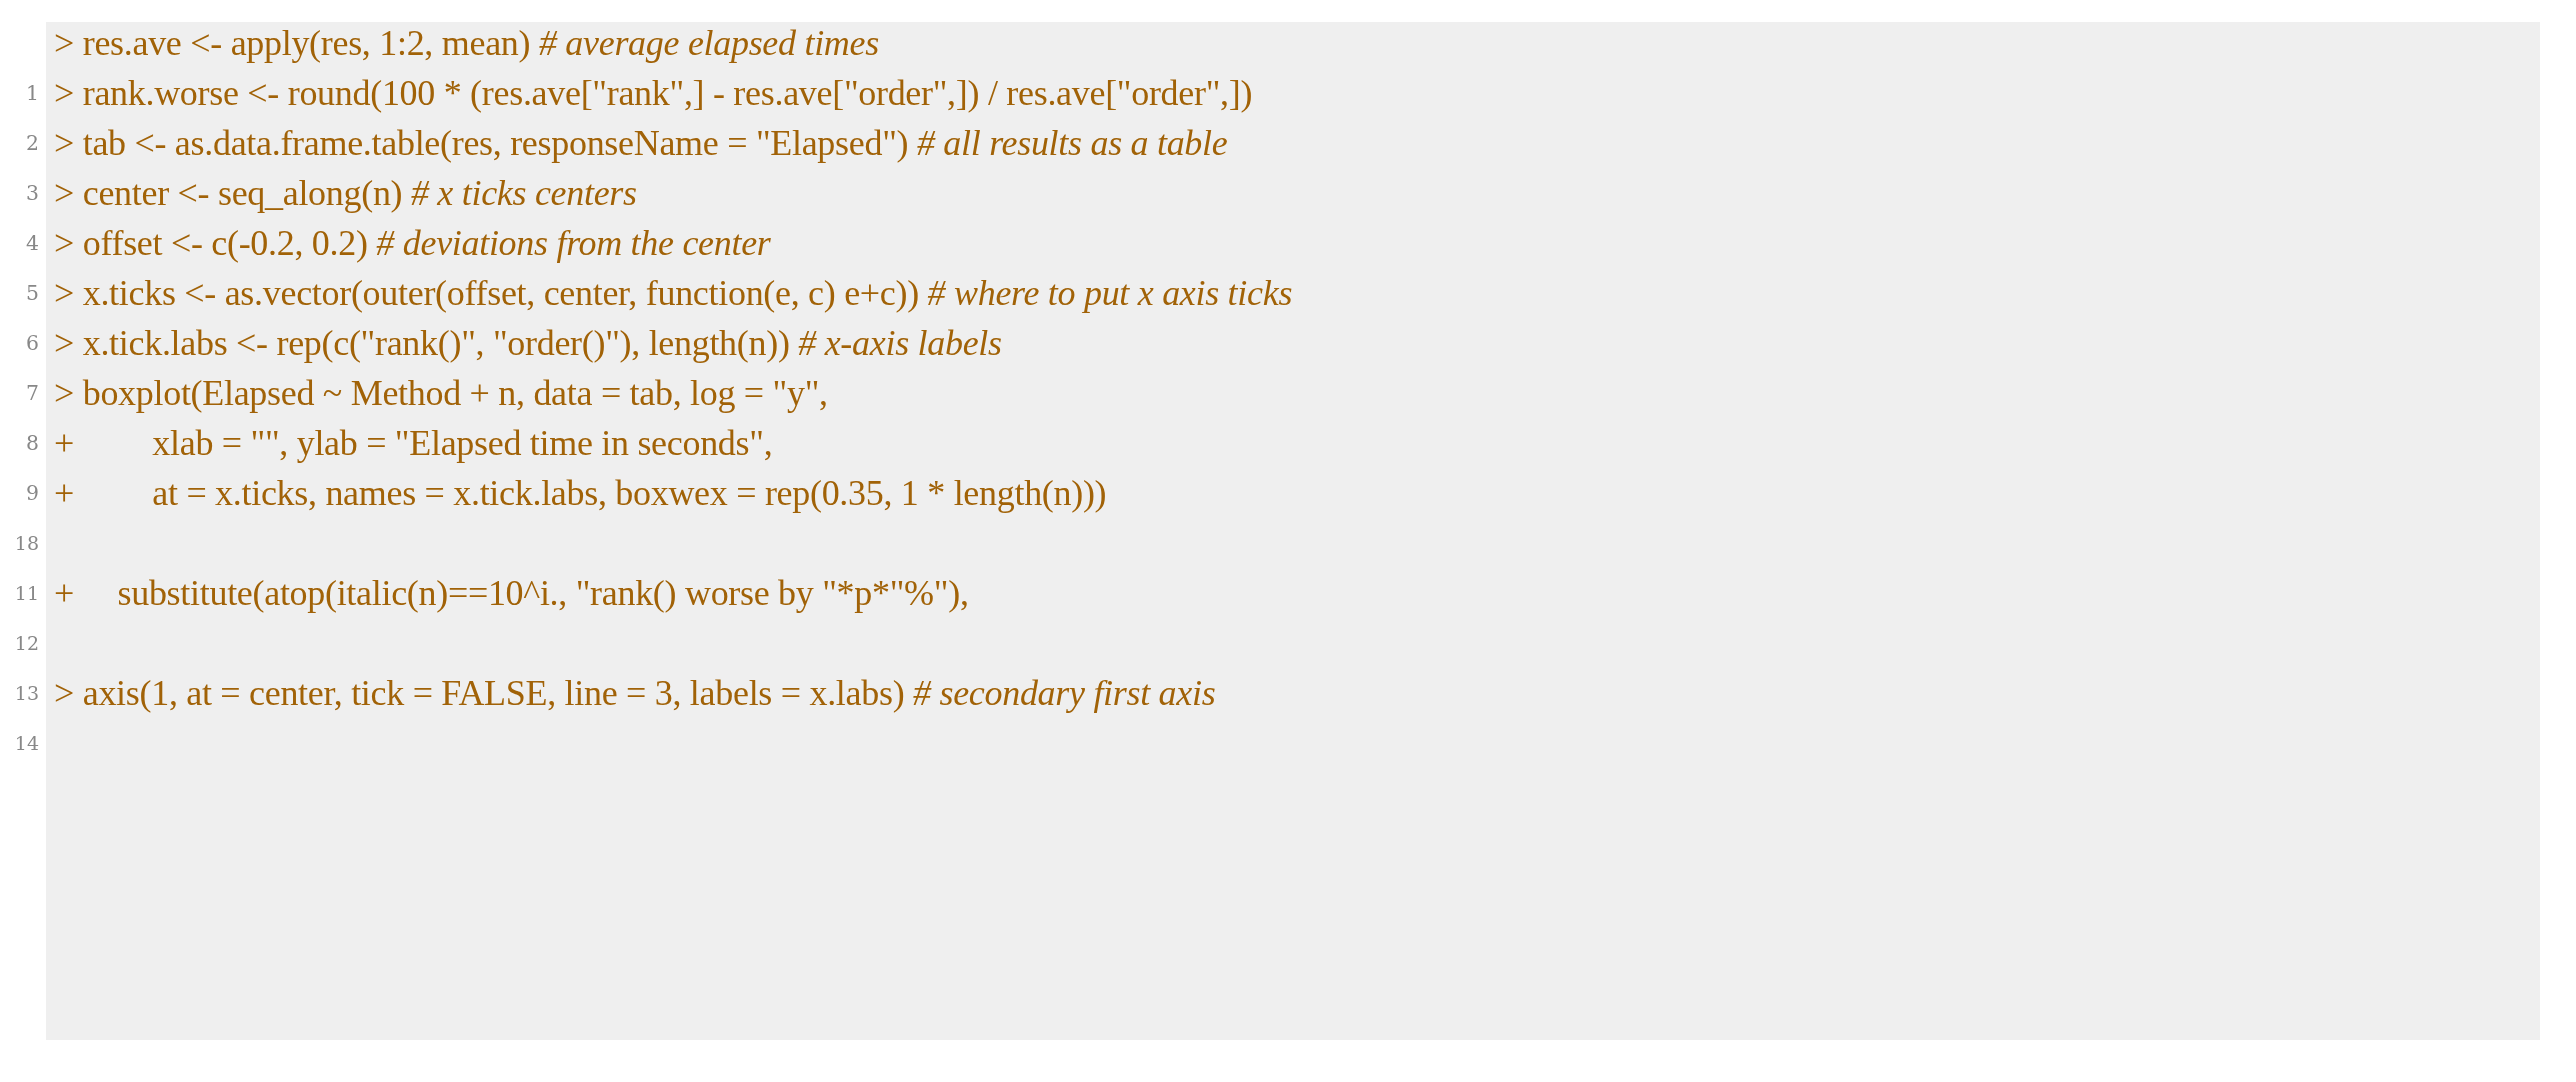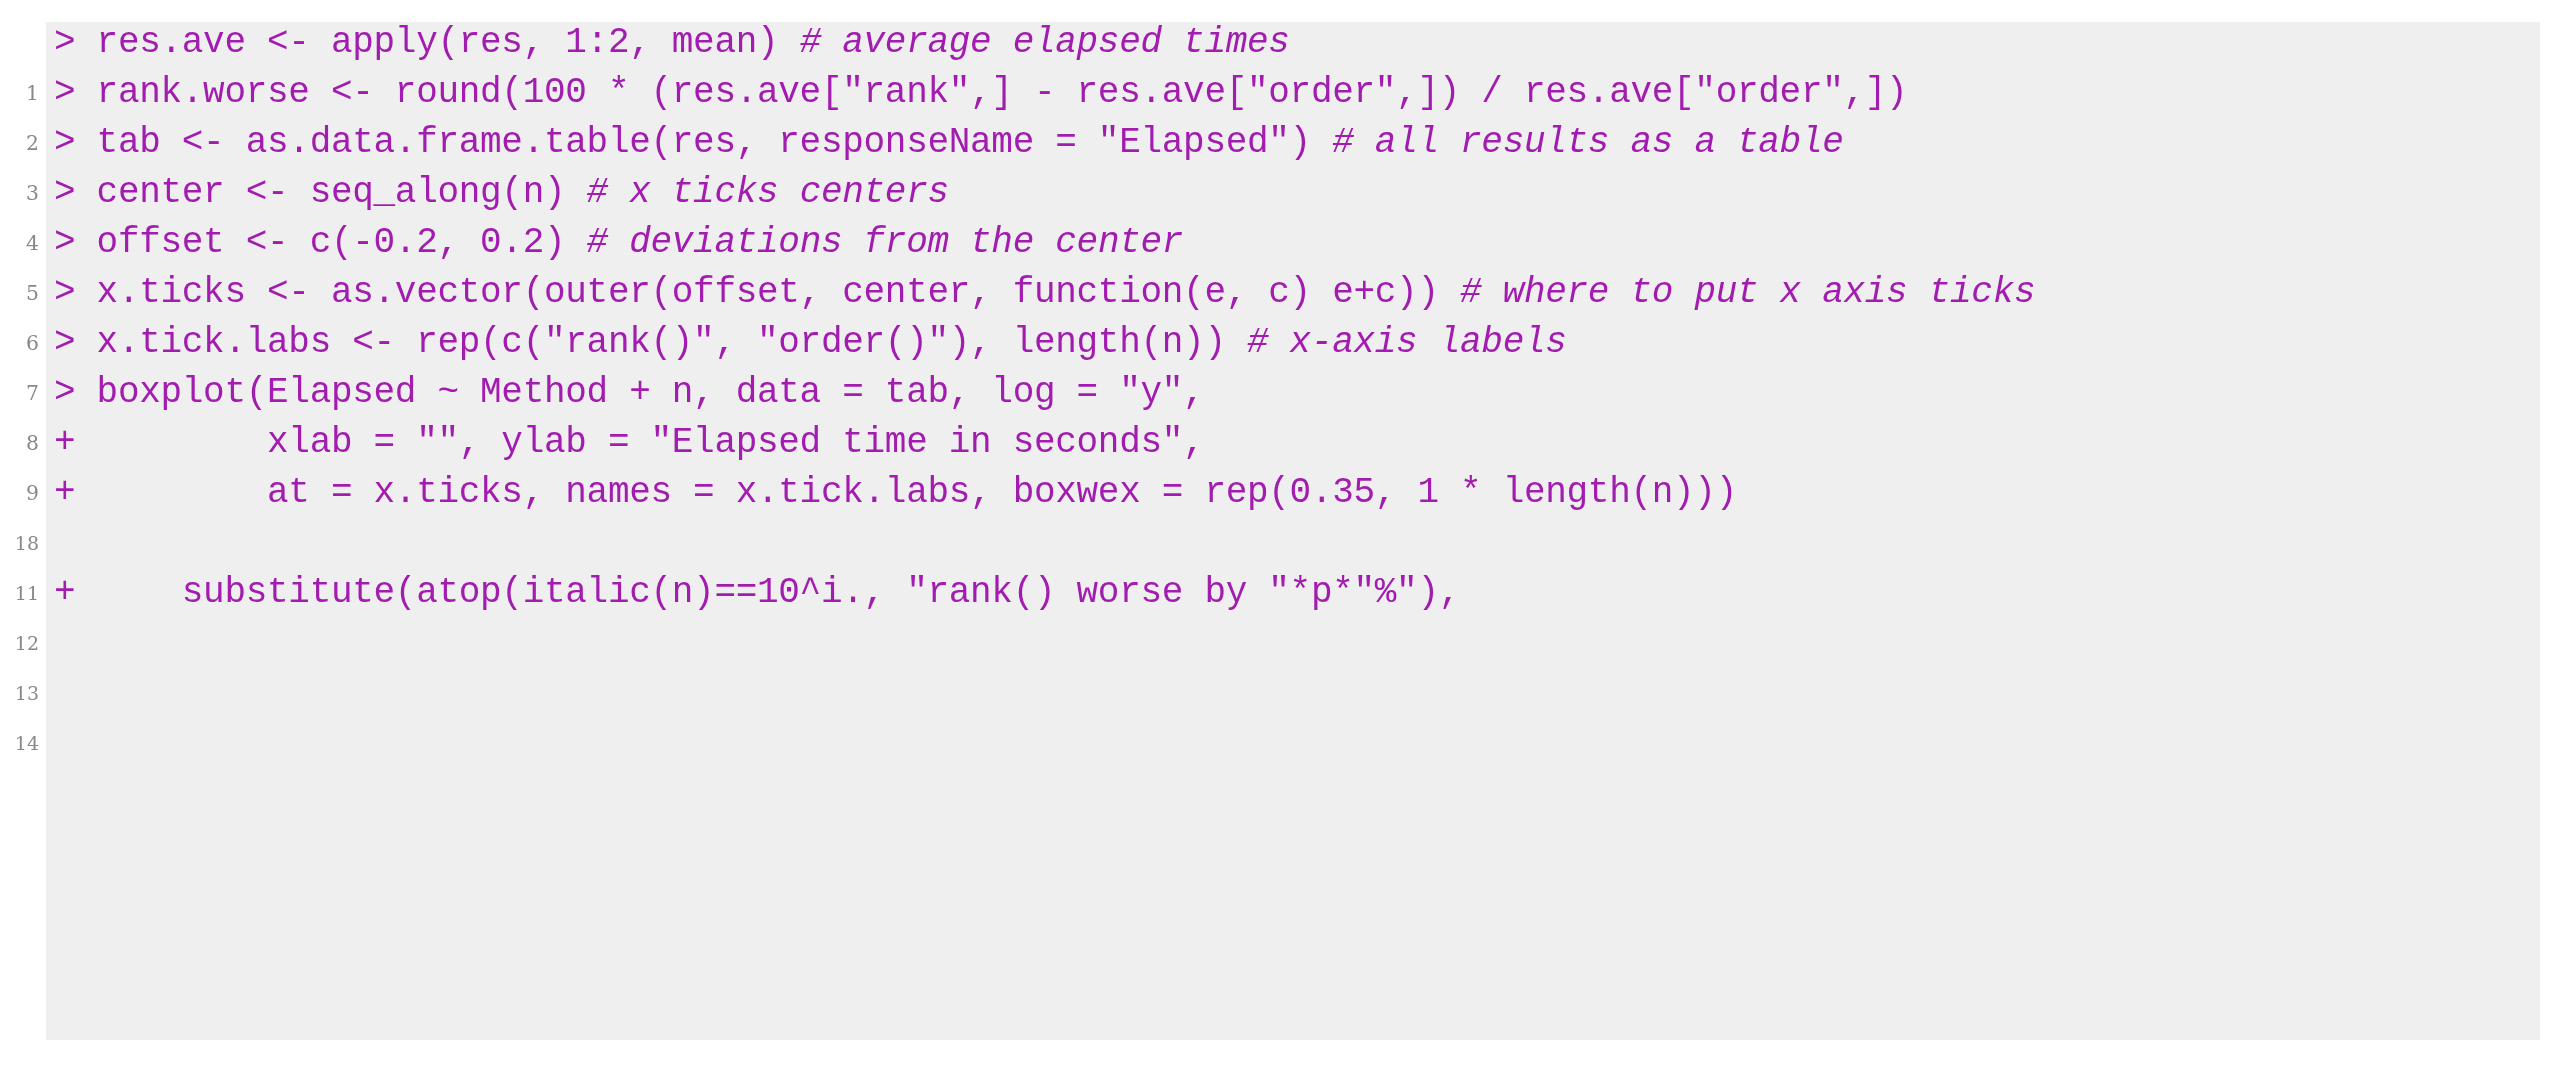--- a/index.html
+++ b/index.html
@@ -60,24 +60,24 @@
   }
 
   .ln-2digit {
     font-size: 19px;
   }
 
   .ctext {
     position: absolute;
     left: 54px;
     top: 0px;
-    font-family: Liberation Mono, monospace;
+    font-family: Liberation Serif, serif;
     font-size: 36px;
     letter-spacing: -0.3px;
-    color: #a21caf;
+    color: #a16207;
     white-space: pre;
     line-height: 50px;
   }
 
   .cm {
     font-style: italic;
   }
 </style>
 </head>
 <body>
@@ -144,17 +144,18 @@
       <span class="ln ln-2digit">12</span>
       <span class="ctext"><span>+     substitute(atop(italic(n)==10^i., "rank() worse by "*p*"%"),</span><span class="cm"></span></span>
     </div>
 
     <div class="code-line" style="top:17.7px;">
       <span class="ln ln-2digit">13</span>
     </div>
 
     <div class="code-line" style="top:17.7px;">
       <span class="ln ln-2digit">14</span>
+      <span class="ctext"><span>&gt; axis(1, at = center, tick = FALSE, line = 3, labels = x.labs) </span><span class="cm"># secondary first axis</span></span>
     </div>
 
   </div>
 </div>
 
 
 </body></html>

